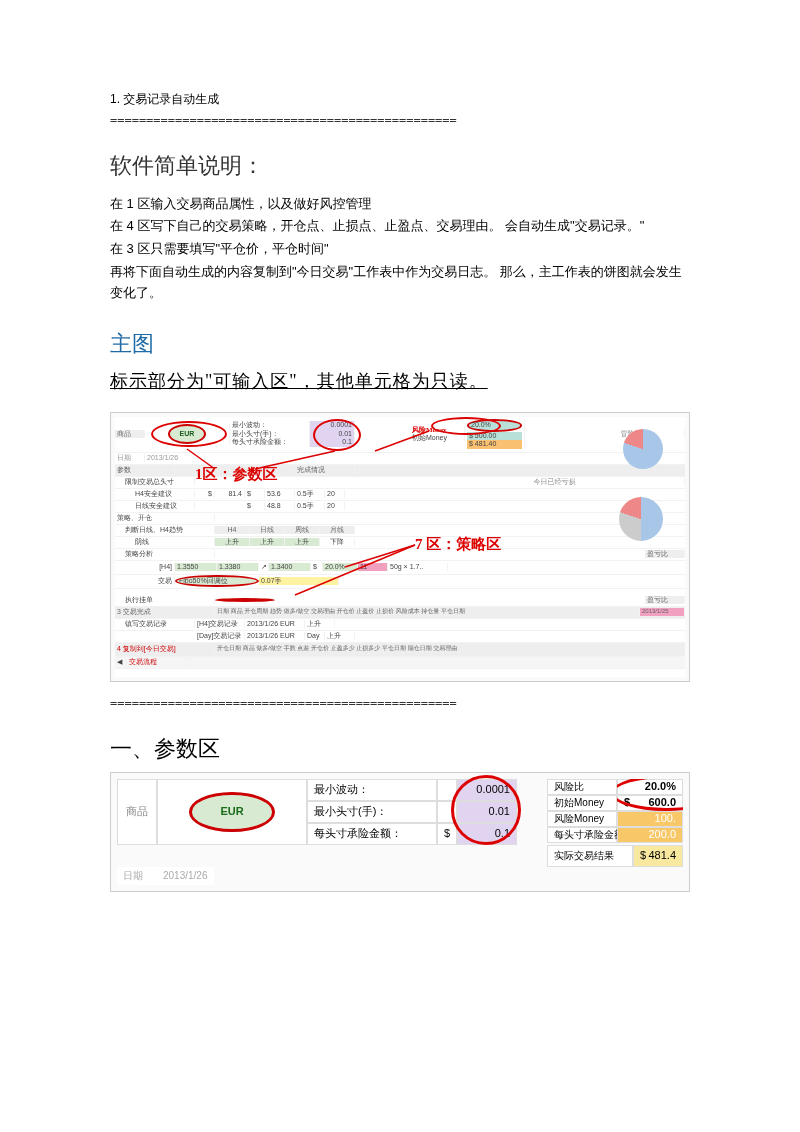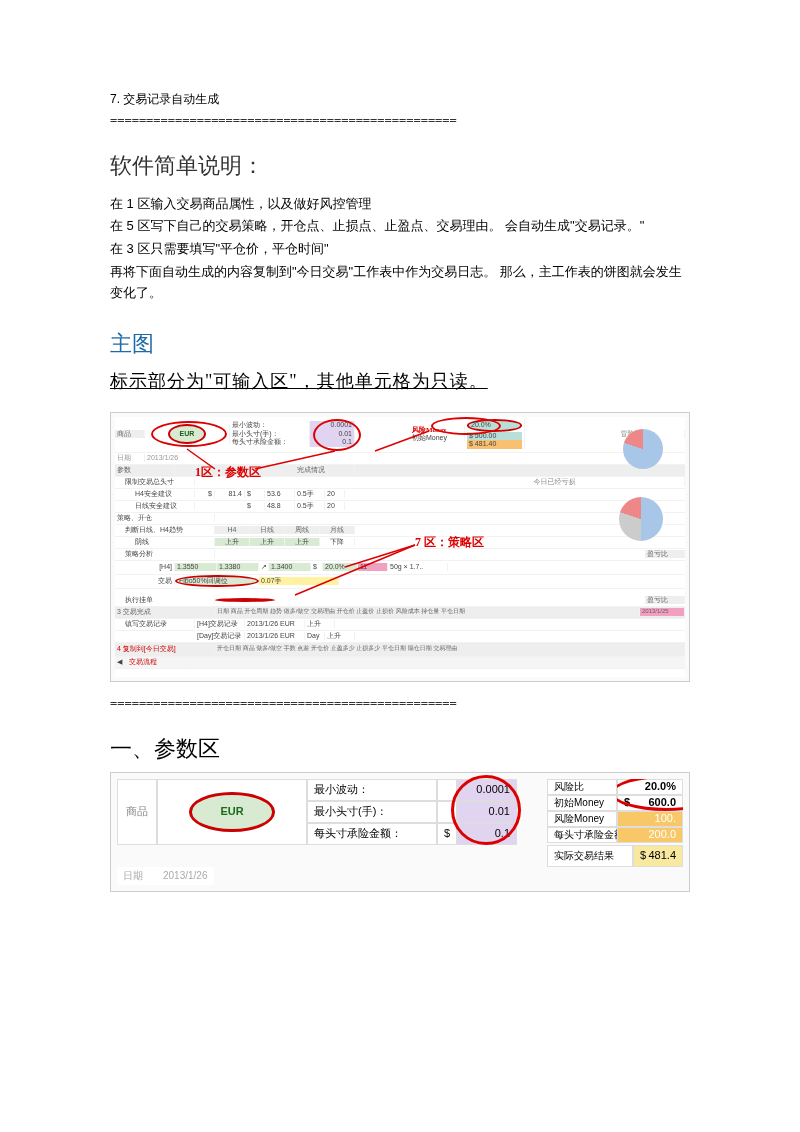--- a/index.html
+++ b/index.html
@@ -74,21 +74,21 @@
   }
   .red-circle {
     position:absolute;
     border: 2px solid #d00;
     border-radius: 50%;
     pointer-events:none;
   }
   .red-arrow-label {
     position:absolute;
     color:#d00;
-    font-size:12px;
+    font-size:15px;
     font-weight:bold;
     font-family:"SimSun",serif;
   }
   .pie {
     position:absolute;
     width:40px;height:40px;
     border-radius:50%;
     background: conic-gradient(#a8c6e8 0 80%, #e88 80% 100%);
   }
   .pie2 {
@@ -133,26 +133,26 @@
     font-weight:bold;
     padding: 8px 28px;
     border:3px solid #c00;
     text-align:center;
   }
   .val-purple { background:#e0d4f0; text-align:right; justify-content:flex-end; }
 </style>
 </head>
 <body>
 
-<div class="line-item">7.   交易记录自动生成</div>
+<div class="line-item">1.   交易记录自动生成</div>
 <div class="divider">================================================</div>
 
 <div class="h1">软件简单说明：</div>
 <div class="para">在 1 区输入交易商品属性，以及做好风控管理</div>
-<div class="para">在 5 区写下自己的交易策略，开仓点、止损点、止盈点、交易理由。     会自动生成"交易记录。"</div>
+<div class="para">在 4 区写下自己的交易策略，开仓点、止损点、止盈点、交易理由。     会自动生成"交易记录。"</div>
 <div class="para">在 3 区只需要填写"平仓价，平仓时间"</div>
 <div class="para">再将下面自动生成的内容复制到"今日交易"工作表中作为交易日志。     那么，主工作表的饼图就会发生变化了。</div>
 
 <div class="h2">主图</div>
 <div class="h2-underline">标示部分为"可输入区"，其他单元格为只读。</div>
 
 <div class="screenshot-frame">
   <div class="mini-spreadsheet">
 
     <div class="mini-row" style="height:36px;">

